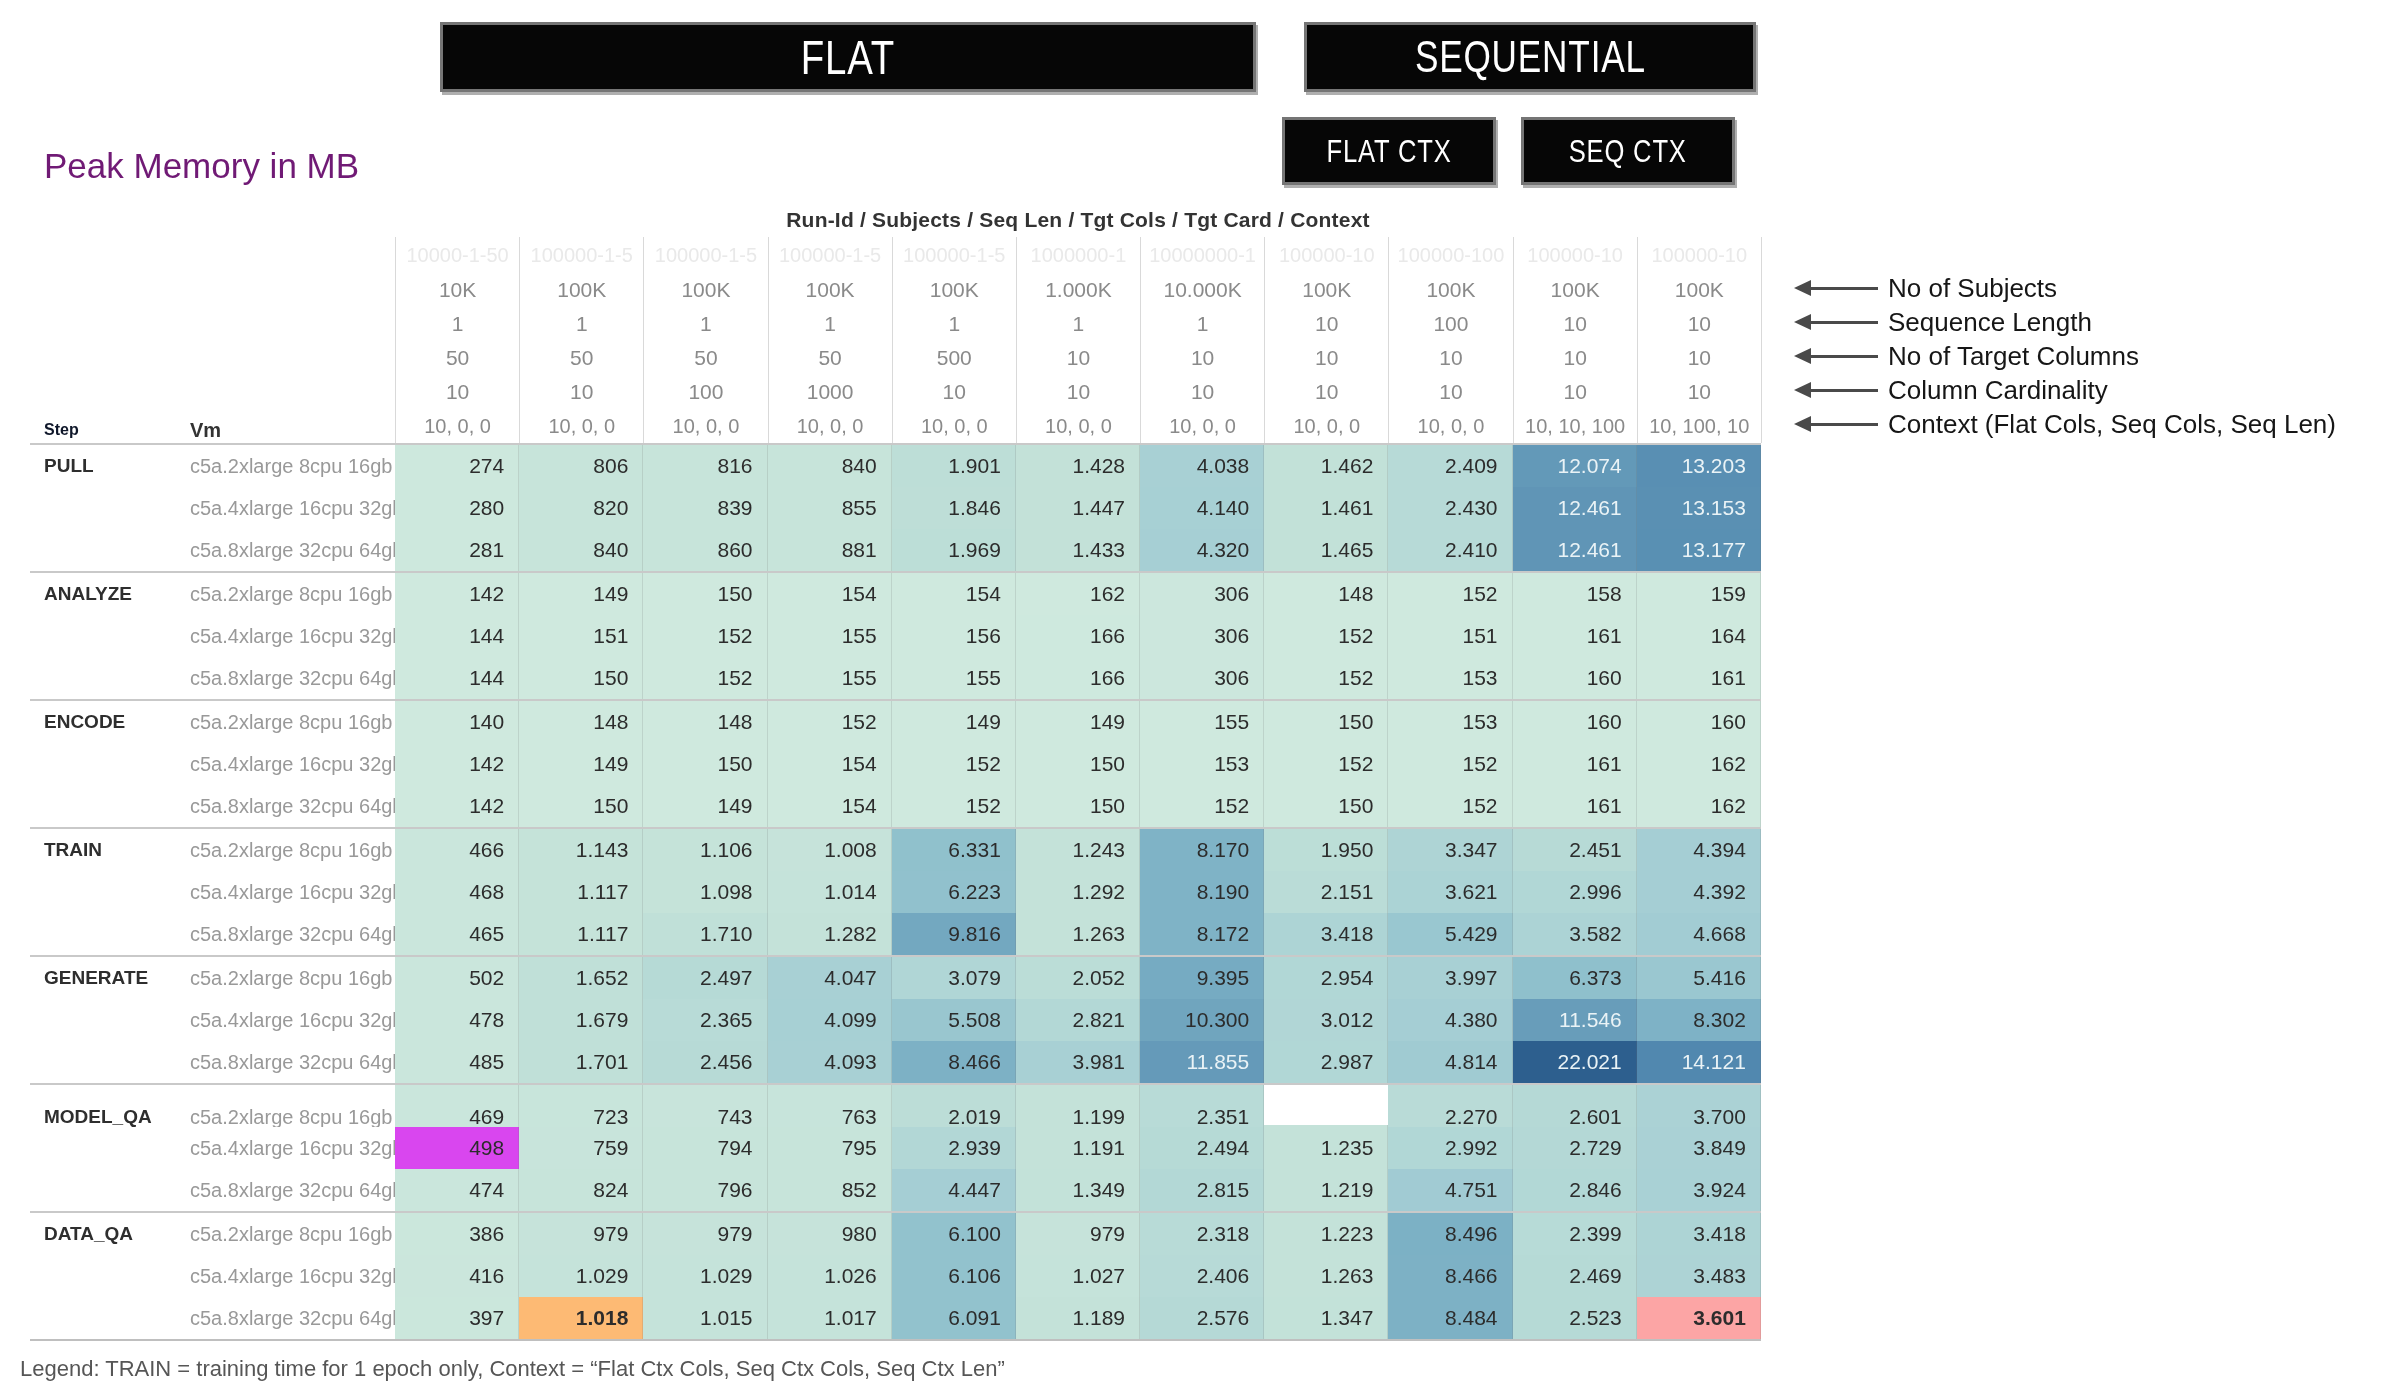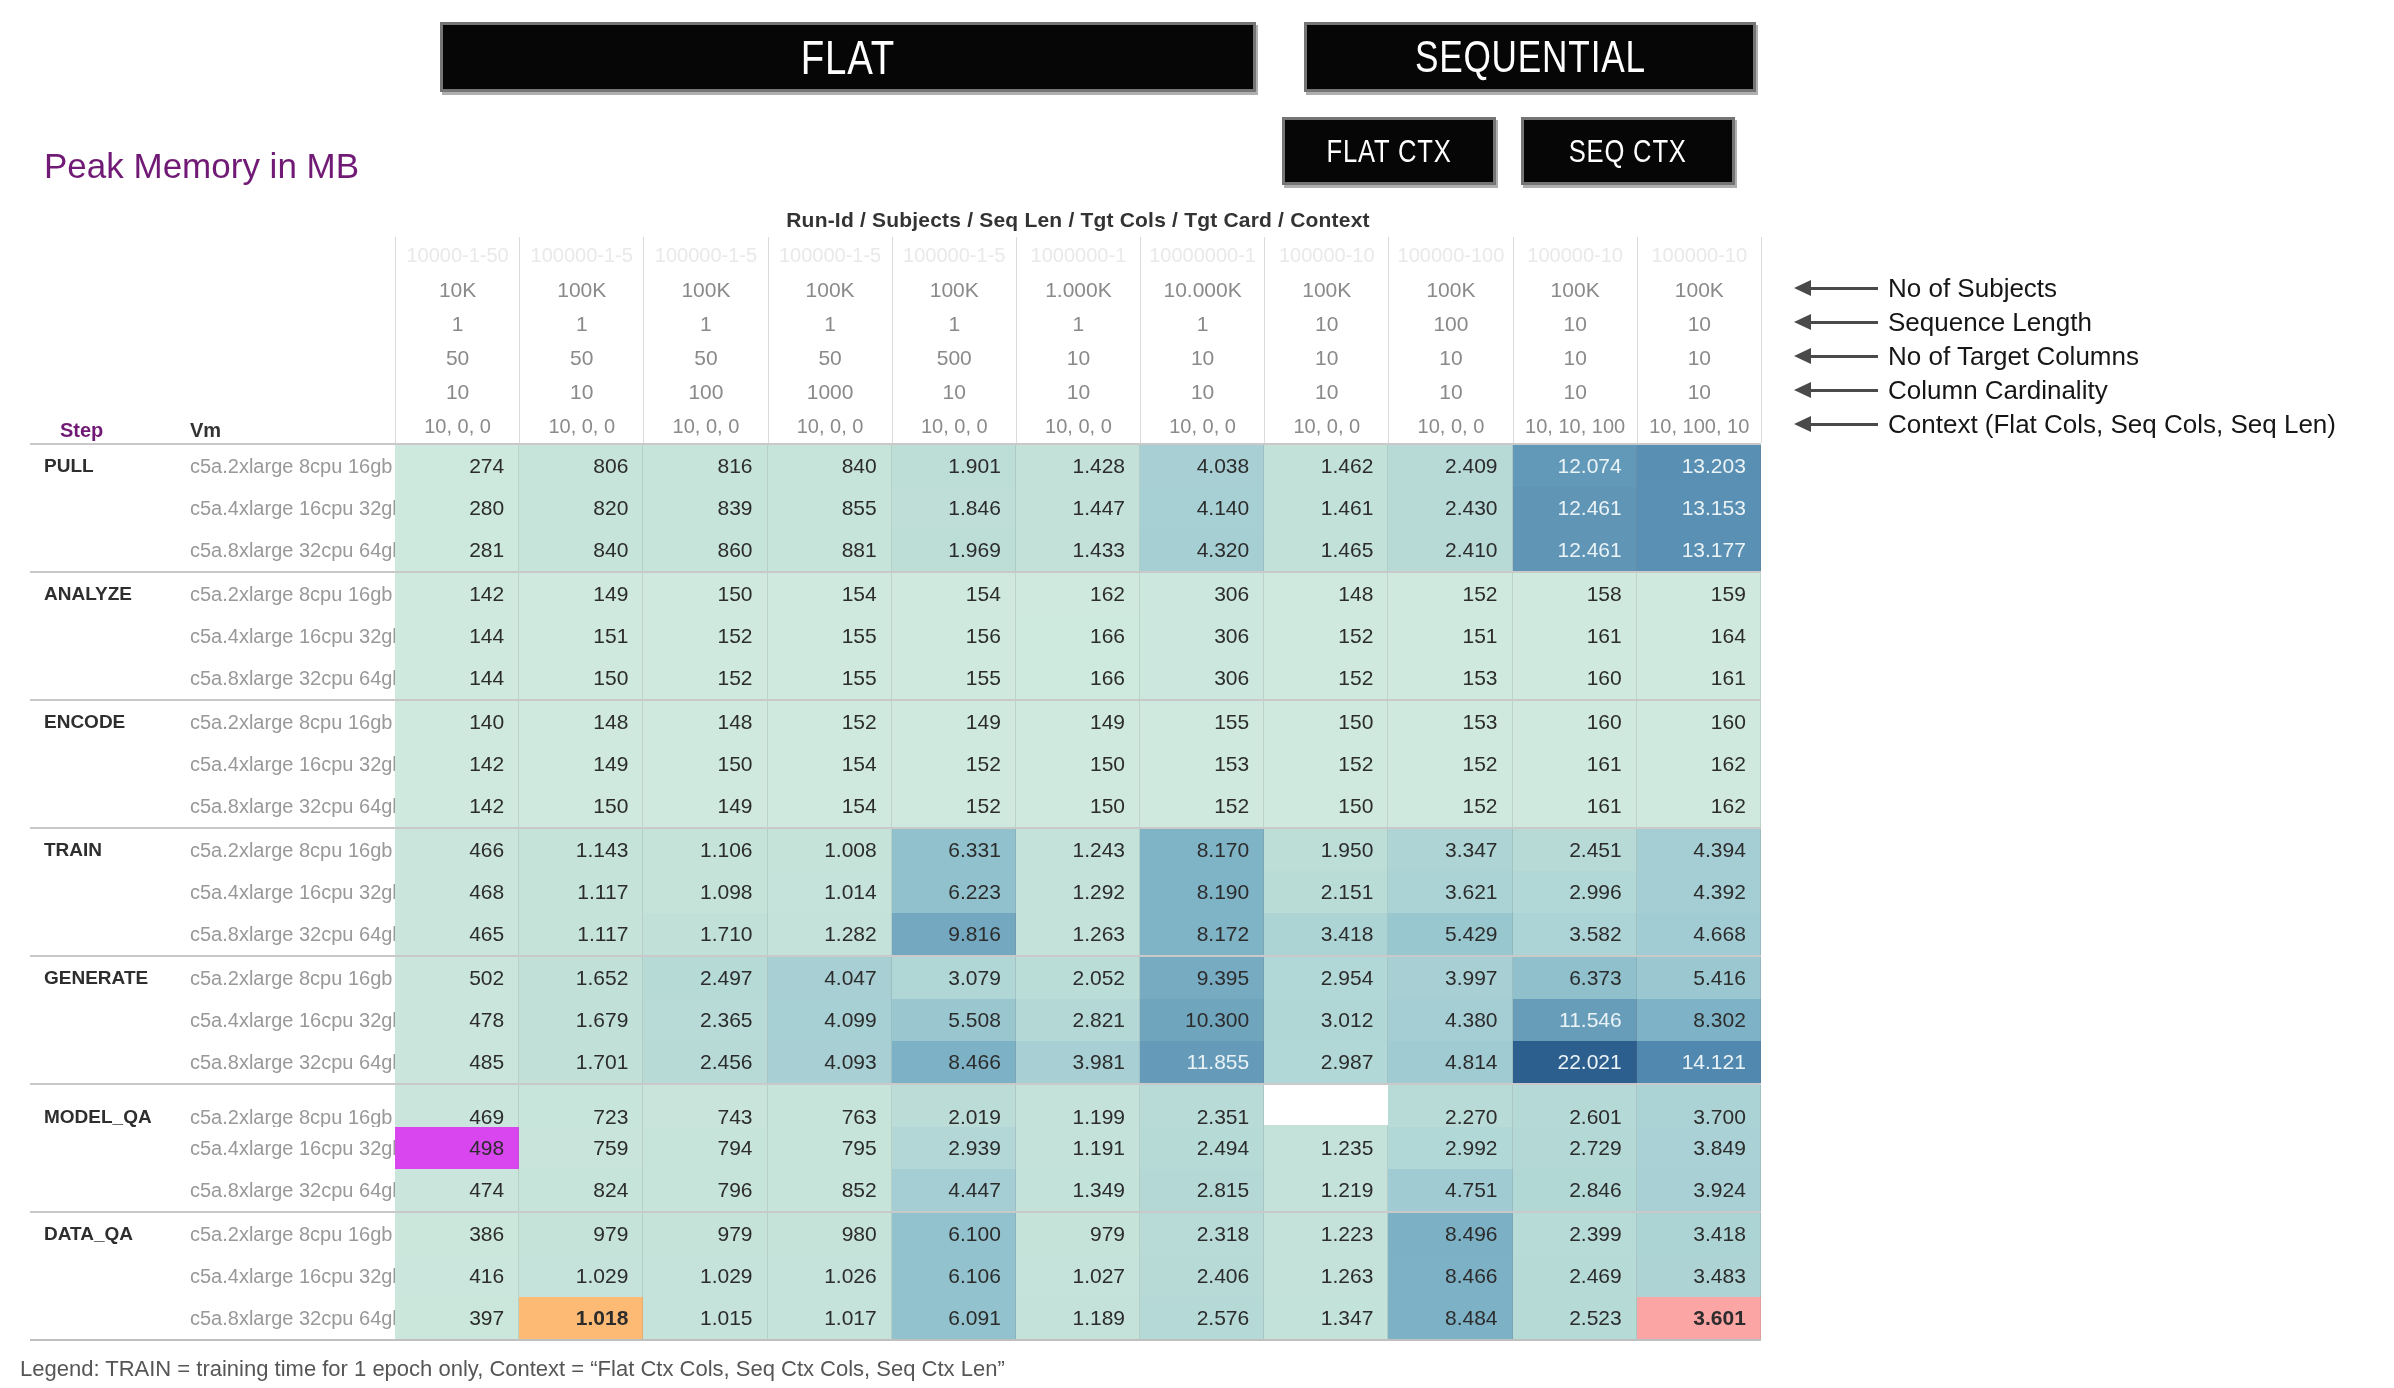--- a/index.html
+++ b/index.html
@@ -33,22 +33,22 @@
   #header-grid{margin-left:365px;border-left:1px solid #d9d9d9;width:1366px;box-sizing:border-box;}
   .hrow{display:grid;grid-template-columns:repeat(11,124.18px);height:34px;}
   .hcell{
     display:flex;align-items:center;justify-content:center;
     font-size:21px;color:#8a8a8a;border-right:1px solid #d9d9d9;
     overflow:hidden;white-space:nowrap;box-sizing:border-box;
   }
   .hrow.runids{height:36px;}
   .hrow.runids .hcell{color:#e9e9e9;font-size:20px;}
   .hrow.context .hcell{font-size:20px;}
-  #rowhead-step{position:absolute;left:30px;top:176px;height:34px;display:flex;align-items:center;
-    font-size:20px;color:#701a75;font-weight:700;}
+  #rowhead-step{position:absolute;left:14px;top:176px;height:34px;display:flex;align-items:center;
+    font-size:16px;color:#0f172a;font-weight:700;}
   #rowhead-vm{position:absolute;left:160px;top:176px;height:34px;display:flex;align-items:center;
     font-size:20px;color:#333333;font-weight:700;}
 
   #tbody{border-bottom:2px solid #bfbfbf;}
   .group{border-top:2px solid #c9c9c9;}
   .trow{display:grid;grid-template-columns:160px 205px repeat(11,124.18px);height:42px;}
   .step-cell{display:flex;align-items:center;padding-left:14px;font-size:19px;font-weight:700;
     color:#2e2e2e;box-sizing:border-box;background:#fff;}
   .vm-cell{display:flex;align-items:center;font-size:20px;color:#999999;box-sizing:border-box;background:#fff;white-space:nowrap;}
   .cell{

